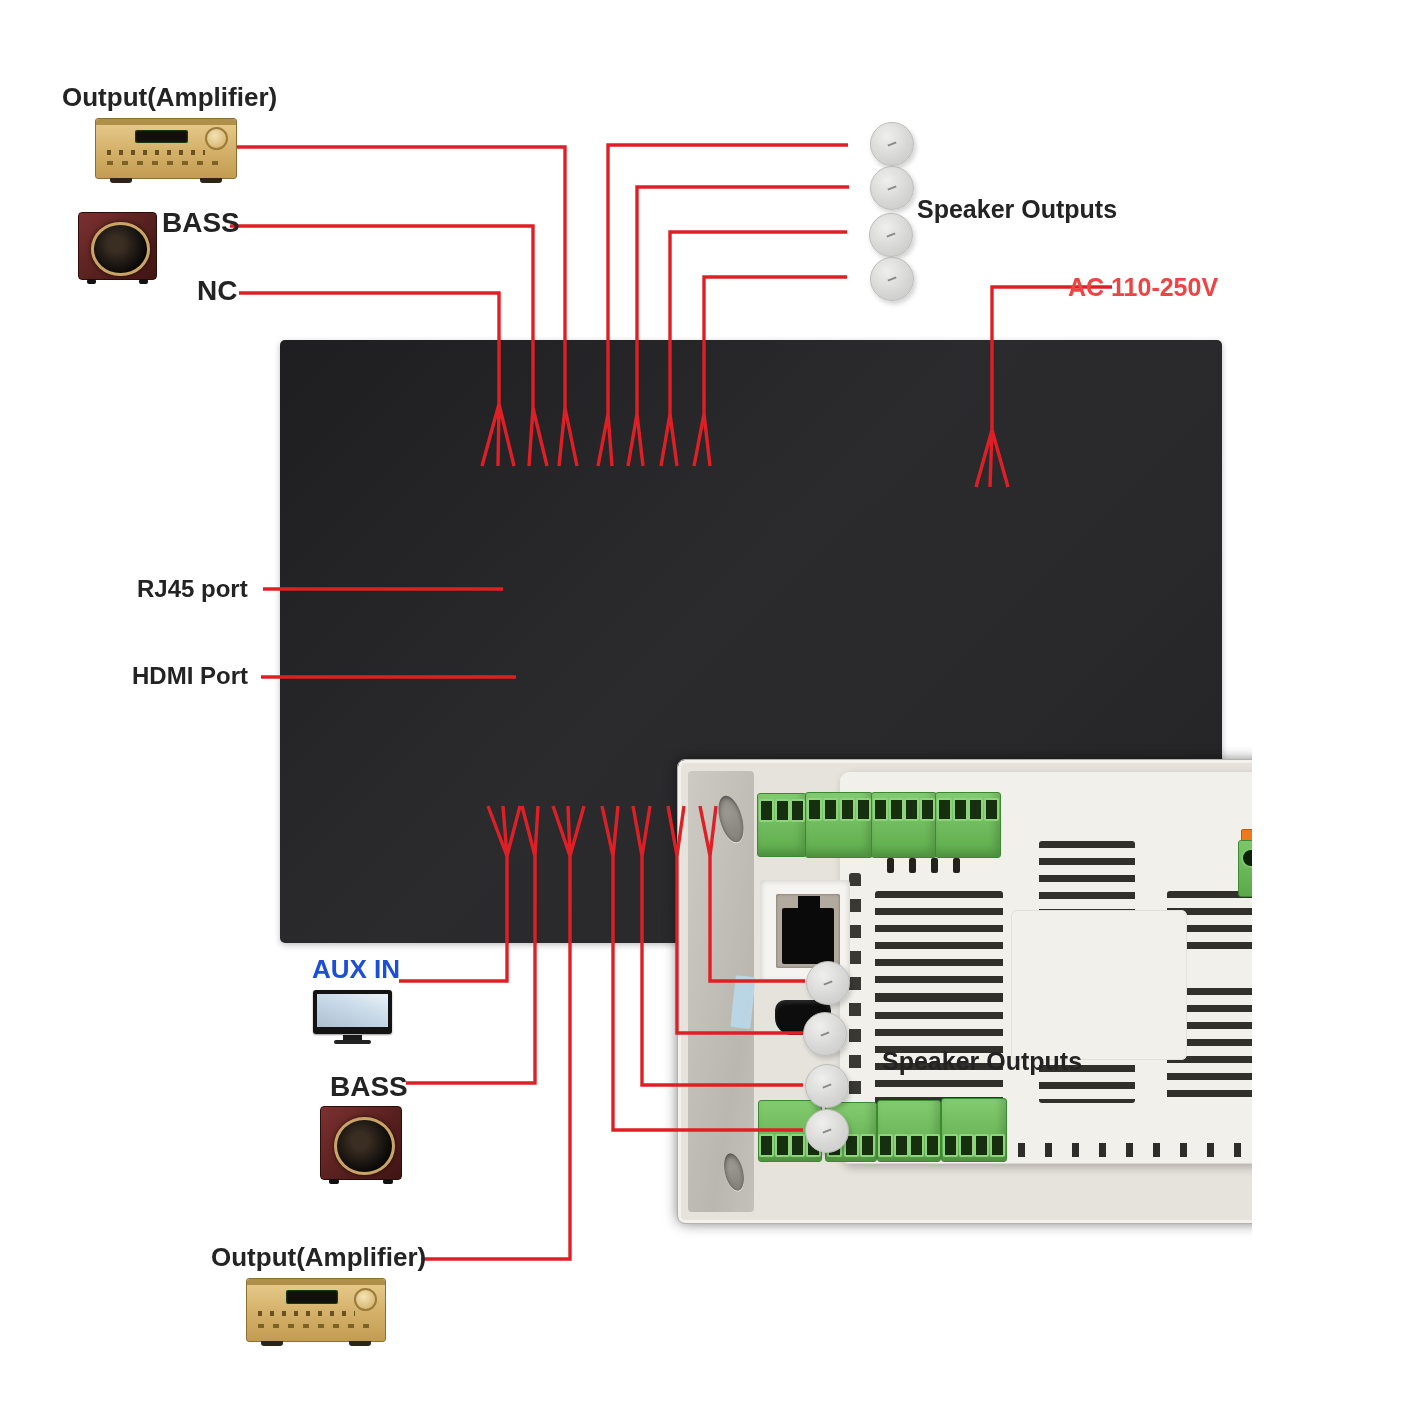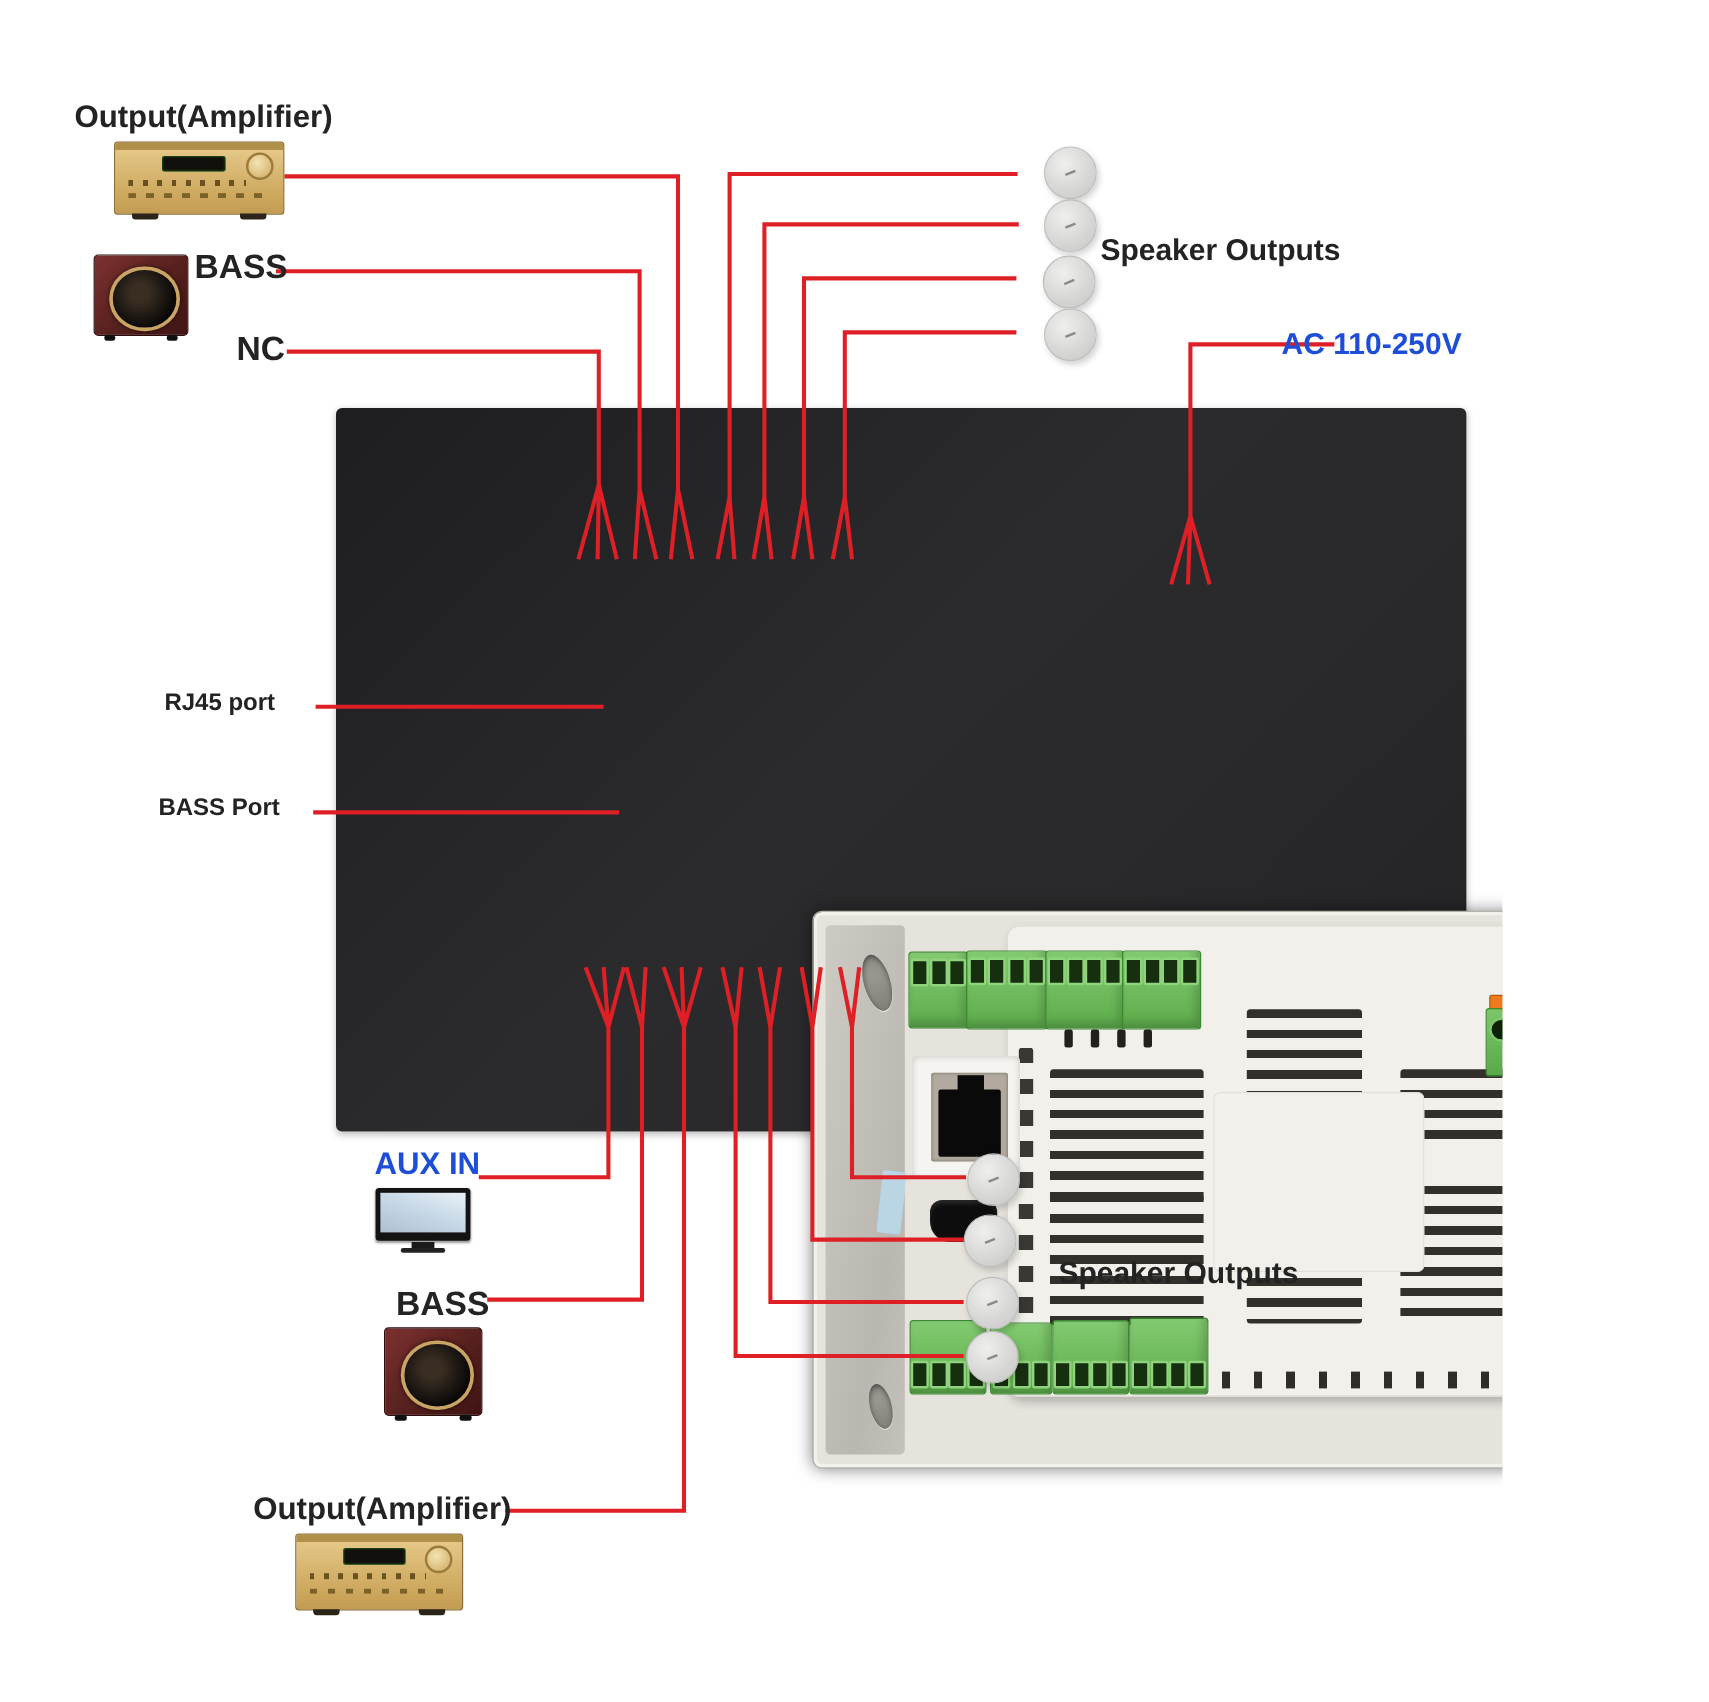--- a/index.html
+++ b/index.html
@@ -1,19 +1,19 @@
 <!DOCTYPE html>
 <html><head>
 <meta charset="utf-8">
 <style>
   html,body{margin:0;padding:0;background:#fff;}
   .canvas{position:relative;width:1252px;height:1418px;background:#ffffff;overflow:hidden;
           font-family:"Liberation Sans", sans-serif;}
   .lbl{position:absolute;font-weight:700;color:#232323;white-space:nowrap;line-height:1.05;}
-  .s26{font-size:26px;} .s28{font-size:28px;} .s25{font-size:25px;} .s24{font-size:20px;}
+  .s26{font-size:26px;} .s28{font-size:28px;} .s25{font-size:25px;} .s24{font-size:24px;}
 
   
   .panel{position:absolute;left:280px;top:340px;width:942px;height:603px;border-radius:5px;
          background:linear-gradient(135deg,#1e1e20 0%,#2b2b2d 45%,#29292b 70%,#232325 100%);
          box-shadow:0 2px 6px rgba(0,0,0,.25);}
   
   .device{position:absolute;left:398px;top:420px;width:704px;height:457px;background:#e6e3dd;
           border:3px solid #f3f1ec;outline:1px solid #b5b2ac;border-radius:7px;
           box-shadow:0 0 14px rgba(0,0,0,.55);}
   .bracket{position:absolute;top:8px;height:441px;border-radius:4px;
@@ -227,23 +227,23 @@
       <path d="M803 1033 H677 V856 M677 856 L668 806 M677 856 L684 806"></path>
       <path d="M803 1085 H642 V856 M642 856 L633 806 M642 856 L650 806"></path>
       <path d="M803 1130 H613 V856 M613 856 L602 806 M613 856 L618 806"></path>
     </g>
   </svg>
 
   <div class="layer lbl s26" style="left: 62px; top: 84px; color: rgb(35, 35, 35);">Output(Amplifier)</div>
   <div class="layer lbl s28" style="left: 162px; top: 208px; color: rgb(35, 35, 35);">BASS</div>
   <div class="layer lbl s28" style="left: 197px; top: 276px; color: rgb(35, 35, 35);">NC</div>
   <div class="layer lbl s25" style="left: 917px; top: 196px; color: rgb(35, 35, 35);">Speaker Outputs</div>
-  <div class="layer lbl s25" style="left: 1068px; top: 274px; color: #1d4ed8;">AC 110-250V</div>
+  <div class="layer lbl s25" style="left: 1068px; top: 274px; color: #ef4444;">AC 110-250V</div>
   <div class="layer lbl s24" style="left: 137px; top: 576px; color: rgb(35, 35, 35);">RJ45 port</div>
-  <div class="layer lbl s24" style="left: 132px; top: 663px; color: rgb(35, 35, 35);">BASS Port</div>
+  <div class="layer lbl s24" style="left: 132px; top: 663px; color: rgb(35, 35, 35);">HDMI Port</div>
   <div class="layer lbl s26" style="left: 312px; top: 956px; color: #1d4ed8;">AUX IN</div>
   <div class="layer lbl s28" style="left: 330px; top: 1072px; color: rgb(35, 35, 35);">BASS</div>
   <div class="layer lbl s26" style="left: 211px; top: 1244px; color: rgb(35, 35, 35);">Output(Amplifier)</div>
   <div class="layer lbl s25" style="left: 882px; top: 1048px; color: rgb(35, 35, 35);">Speaker Outputs</div>
 
   <div class="amp layer" style="left:95px;top:118px;width:140px;height:59px;">
     <div class="top"></div>
     <div class="disp"></div>
     <div class="knob"></div>
     <div class="dots"></div>

